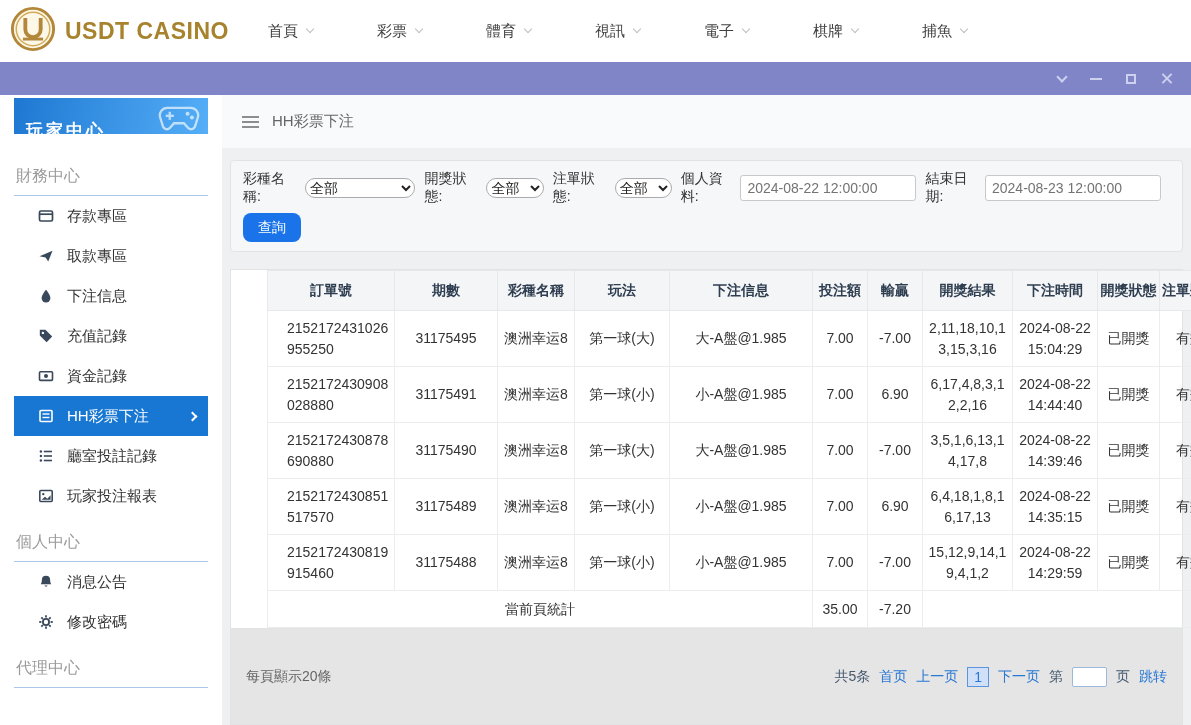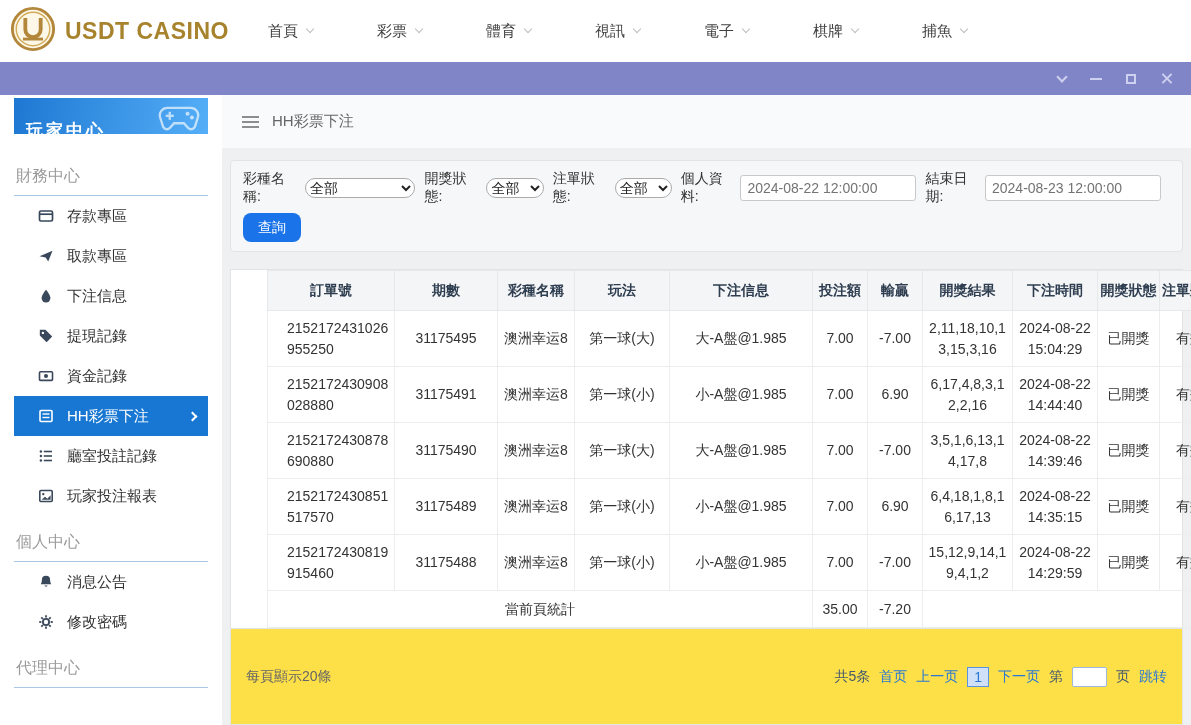--- a/index.html
+++ b/index.html
@@ -58,21 +58,21 @@
   .btn-search { margin-top:7px; height:29px; padding:0 15px; background:var(--primary-button-blue,#1a73e8); color:#fff; border:none; border-radius:8px; font-size:14px; font-family:inherit; cursor:pointer;text-align:right; }
 
   .card { margin:17px 8px 0; background:#fff; border:1px solid #e2e3e5; flex:1; display:flex; flex-direction:column; min-height:0; }
   table { width:100%; border-collapse:collapse; table-layout:fixed; font-size:14px; color:#333;margin-left:36px; }
   th { background:#f4f5f7; color:var(--table-header-text,#2e3e50); font-weight:bold; height:40px; border:1px solid #e6e8ea; padding:2px 1px; font-size:14px; }
   td { border:1px solid #eceded; text-align:center; padding:6px 5px; word-break:break-all; line-height:1.45; }
   tr.data-row td { height:56px; }
   td.left { text-align:left; padding-left:19px; }
   tr.summary-row td { height:37px; }
 
-  .pagefoot { border-top:1px solid #e2e3e5; flex:1; min-height:52px; display:flex; align-items:center; justify-content:space-between; padding:0 15px; background:#fde047; font-size:14px; color:#666; }
+  .pagefoot { border-top:1px solid #e2e3e5; flex:1; min-height:52px; display:flex; align-items:center; justify-content:space-between; padding:0 15px; background:#e5e5e5; font-size:14px; color:#666; }
   .pager { display:flex; align-items:center; gap:9px; }
   .pg-total { color:#44586e; }
   .pg-link { color:var(--link-blue,#2a78d5); cursor:pointer; }
   .pg-current { text-align:center; padding:1px 6px; border:1px solid #5c93dd; background:#cfe0f8; color:var(--link-blue,#2a78d5); cursor:pointer; }
   .pg-label { color:#44586e; }
   .pg-input { width:35px; height:20px; border:1px solid #9cb8dd; border-radius:2px; background:#fff; }
 </style>
 </head>
 <body>
 
@@ -179,21 +179,21 @@
               </span>
               <span>下注信息</span>
             </div>
             <div class="menu-item">
               <span class="icon">
                 <svg viewBox="0 0 16 16" width="16" height="16" aria-hidden="true">
                   <path d="M1.8 1.8 h5.6 l6.8 6.8 -5.6 5.6 -6.8 -6.8 Z" fill="currentColor"></path>
                   <circle cx="4.9" cy="4.9" r="1.2" fill="#fff"></circle>
                 </svg>
               </span>
-              <span>提現記錄</span>
+              <span>充值記錄</span>
             </div>
             <div class="menu-item">
               <span class="icon">
                 <svg viewBox="0 0 16 16" width="16" height="16" aria-hidden="true">
                   <rect x="1.5" y="3.8" width="13" height="8.6" rx="1" fill="none" stroke="currentColor" stroke-width="1.6"></rect>
                   <circle cx="8" cy="8.1" r="2" fill="currentColor"></circle>
                 </svg>
               </span>
               <span>資金記錄</span>
             </div>

